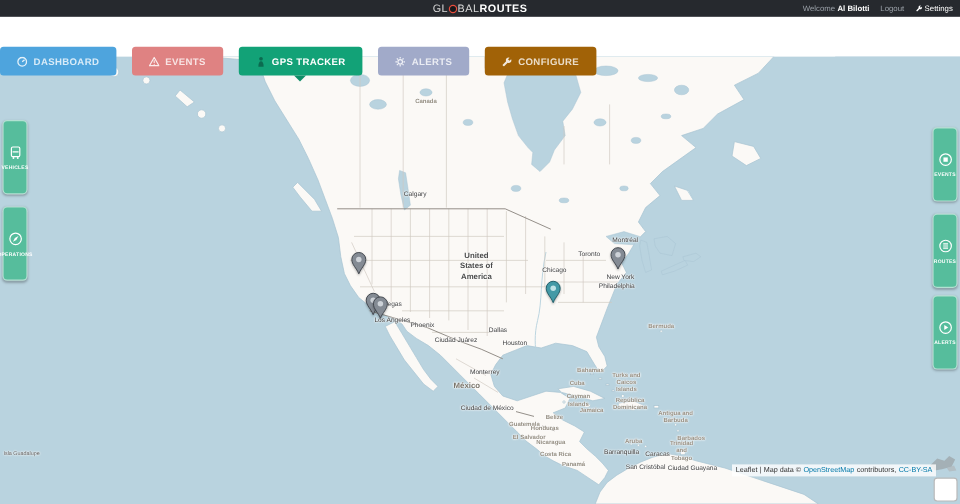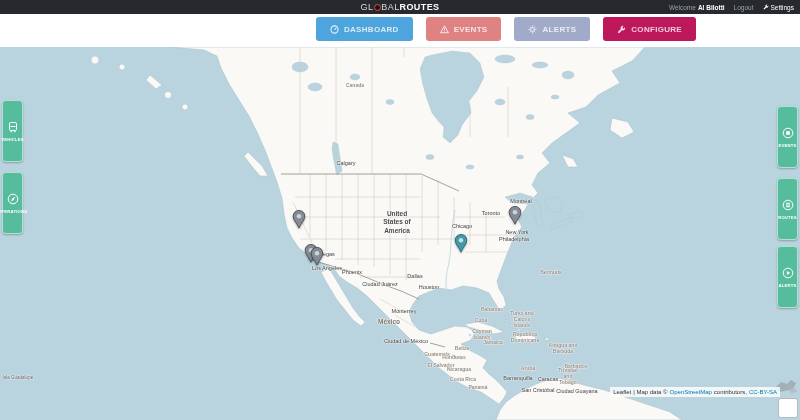--- a/index.html
+++ b/index.html
@@ -15,21 +15,21 @@
           background:#15171a;box-sizing:border-box;margin:0 .5px;}
   .topbar-right{position:absolute;right:6px;top:0;height:14px;display:flex;align-items:center;
                 gap:9px;font-size:6.5px;color:#9aa0a8;z-index:2;}
   .topbar-right b{color:#fff;margin-left:2px;}
   .top-link{color:#9aa0a8;cursor:pointer;}
   .top-settings{color:#fff;display:flex;align-items:center;gap:2px;cursor:pointer;}
   .top-settings svg{width:6px;height:6px;}
 
   
   .navbar{position:absolute;top:14px;left:0;width:696px;height:33px;background:#fff;
-          display:flex;justify-content:flex-end;align-items:flex-start;padding-top:3px;
+          display:flex;justify-content:flex-start;align-items:flex-start;padding-top:25px;
           box-sizing:border-box;gap:13px;z-index:25;}
   .nav-btn{position:relative;height:24px;border:none;border-radius:3px;color:rgba(255,255,255,.78);
            font-family:"Liberation Sans",sans-serif;font-size:8px;font-weight:bold;letter-spacing:.3px;
            display:flex;align-items:center;gap:5px;padding:0 14px;cursor:pointer;}
   .nav-btn svg{width:9px;height:9px;}
   .nav-btn.active{color:#fff;}
   .nav-btn.active::after{content:"";position:absolute;left:50%;bottom:-5px;margin-left:-5px;
            border:5px solid transparent;border-top:5px solid #0f8e68;border-bottom:none;}
   .nav-icon-dim{color:rgba(255,255,255,.85);}
   .nav-icon-dark{color:#0b6b50;}
@@ -96,38 +96,45 @@
       </svg>
     <span>DASHBOARD</span>
   </button>
   <button class="nav-btn" style="background: rgb(223, 130, 130);">
     <svg class="nav-icon-dim" viewBox="0 0 10 10">
         <path d="M5 1 L9.4 8.6 H0.6 Z" fill="none" stroke="currentColor" stroke-width="1.1" stroke-linejoin="round"></path>
         <path d="M5 3.6 V6" stroke="currentColor" stroke-width="1"></path>
         <circle cx="5" cy="7.3" r=".55" fill="currentColor"></circle>
       </svg>
     <span>EVENTS</span>
+  </button>
+  <button class="nav-btn active" style="background: rgb(18, 162, 119);">
+    <svg class="nav-icon-dark" viewBox="0 0 10 10">
+        <circle cx="5" cy="2.2" r="1.7" fill="currentColor"></circle>
+        <path d="M2.6 9.5 C2.6 6.5 3.4 4.6 5 4.6 C6.6 4.6 7.4 6.5 7.4 9.5 Z" fill="currentColor"></path>
+      </svg>
+    <span>GPS TRACKER</span>
   </button>
   <button class="nav-btn" style="background: rgb(161, 170, 201);">
     <svg class="nav-icon-dim" viewBox="0 0 10 10">
         <circle cx="5" cy="5" r="2.1" fill="none" stroke="currentColor" stroke-width="1.1"></circle>
         <g stroke="currentColor" stroke-width="1.1">
           <path d="M5 .6 V2"></path>
           <path d="M5 8 V9.4"></path>
           <path d="M.6 5 H2"></path>
           <path d="M8 5 H9.4"></path>
           <path d="M1.9 1.9 L2.9 2.9"></path>
           <path d="M7.1 7.1 L8.1 8.1"></path>
           <path d="M8.1 1.9 L7.1 2.9"></path>
           <path d="M2.9 7.1 L1.9 8.1"></path>
         </g>
       </svg>
     <span>ALERTS</span>
   </button>
-  <button class="nav-btn" style="background: #be185d;">
+  <button class="nav-btn" style="background: #a16207;">
     <svg class="nav-icon-dim" viewBox="0 0 10 10">
         <path d="M8.8 2.6 A2.4 2.4 0 0 1 5.6 5.8 L2.6 8.8 A1 1 0 0 1 1.2 7.4 L4.2 4.4 A2.4 2.4 0 0 1 7.4 1.2 L5.9 2.7 L7.3 4.1 Z" fill="currentColor"></path>
       </svg>
     <span>CONFIGURE</span>
   </button>
 </div>
 
 <div class="map">
   <svg class="base" width="800" height="373" viewBox="0 0 800 373">
 

